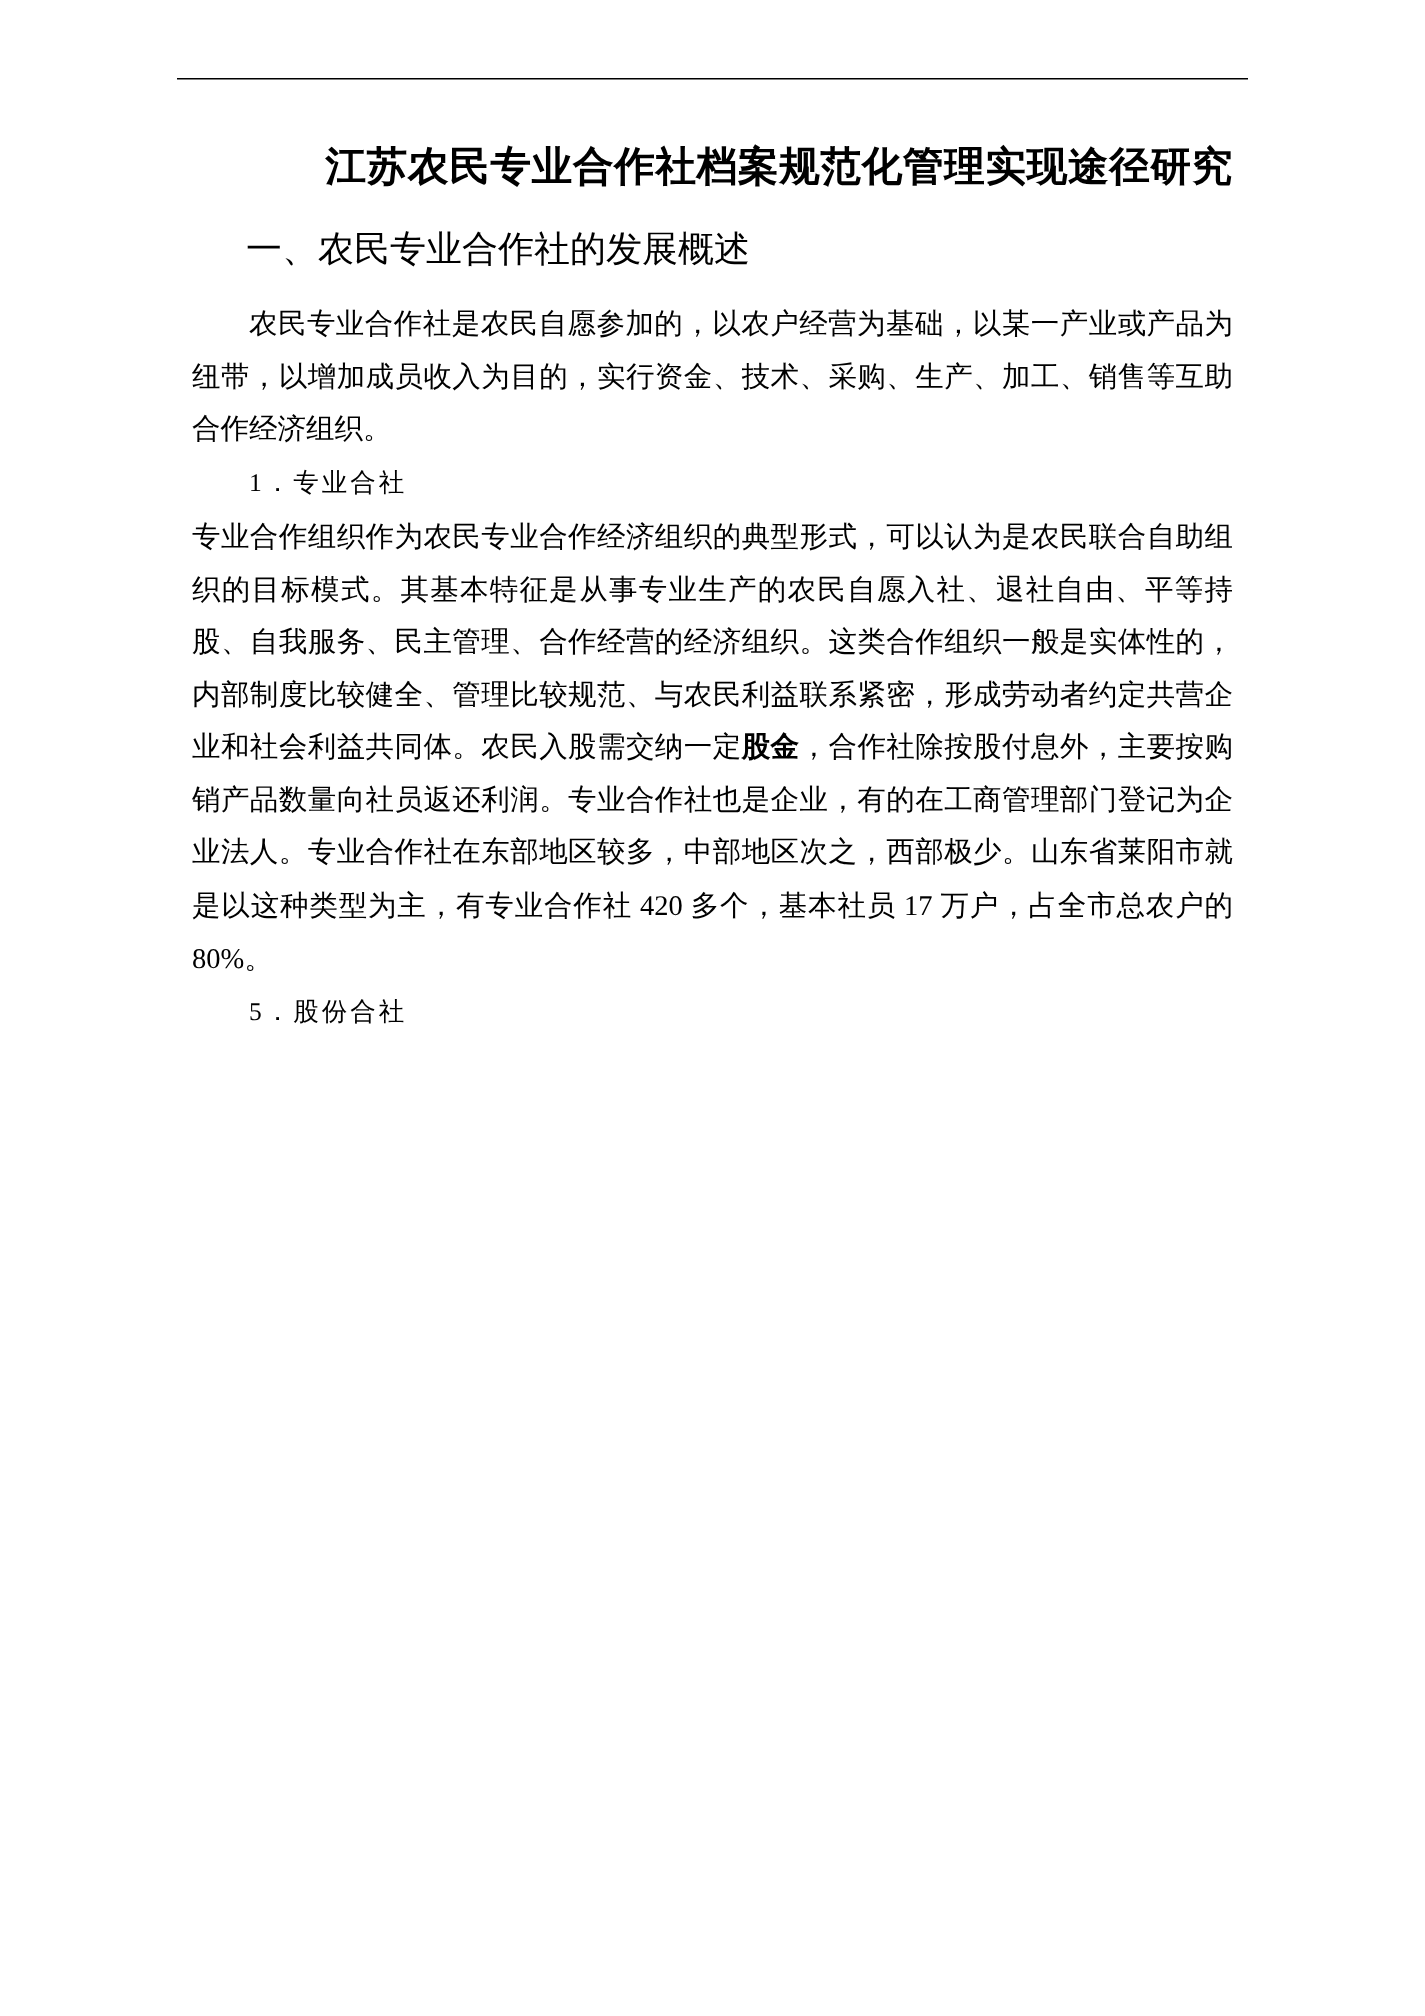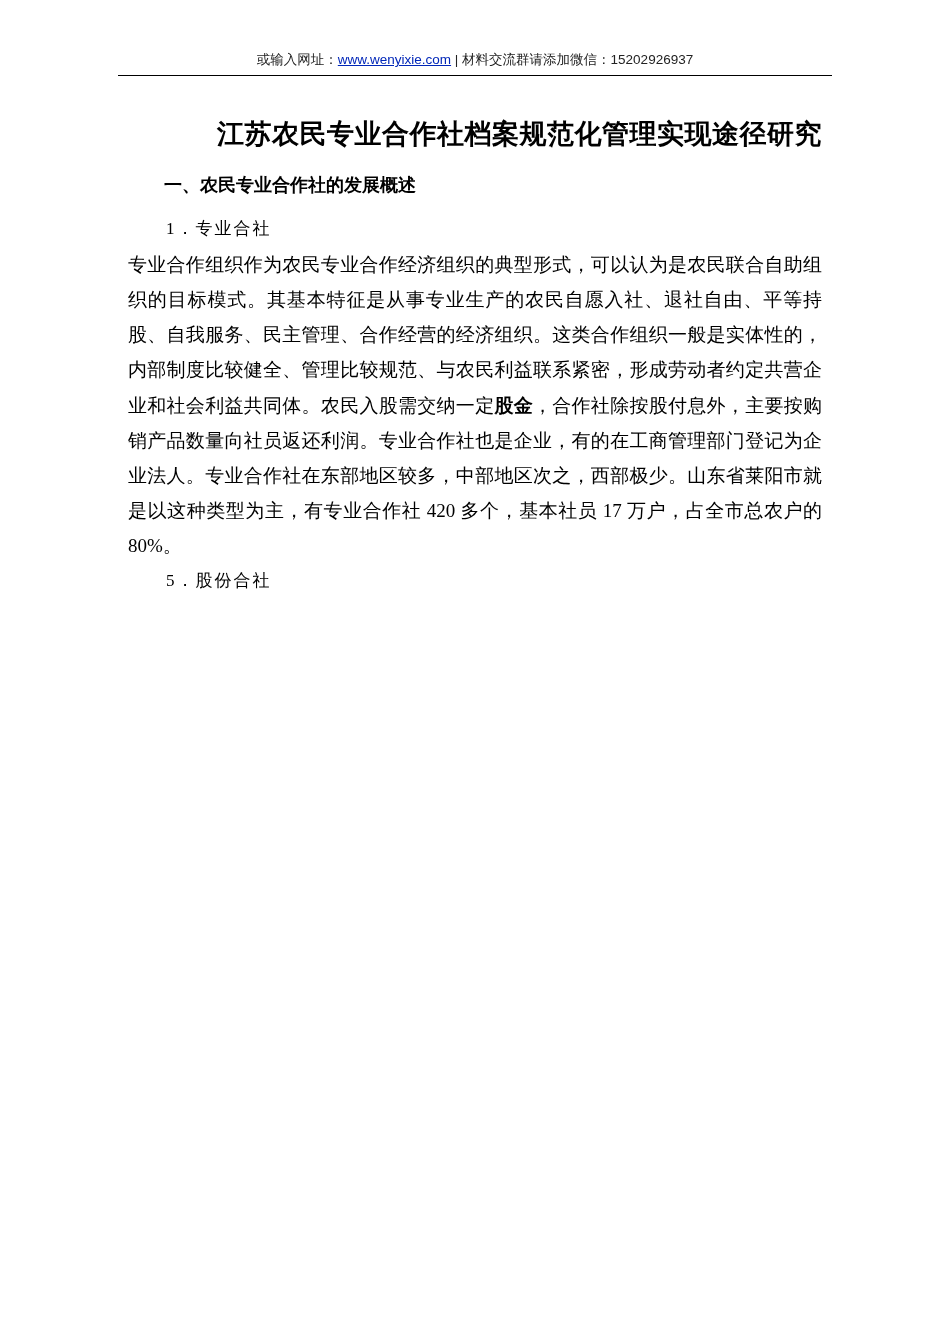--- a/index.html
+++ b/index.html
@@ -67,22 +67,22 @@
     font-family: "Liberation Sans", sans-serif;
     font-size: 27px;
     font-weight: bold;
     text-align: right;
     margin: 0 0 18px 0;
     letter-spacing: 0.5px;
     line-height: 1.4;
   }
   h2.section {
     font-family: "Liberation Sans", sans-serif;
-    font-size: 18px;
-    font-weight: bold;
+    font-size: 24px;
+    font-weight: normal;
     margin: 14px 0 14px 0;
     text-indent: 36px;
     line-height: 1.5;
   }
   p.para {
     font-size: 19px;
     line-height: 1.85;
     margin: 0 0 2px 0;
     text-indent: 38px;
     text-align: justify;
@@ -102,32 +102,30 @@
     font-family: "Liberation Sans", sans-serif;
     font-weight: bold;
   }
 </style>
 </head>
 <body>
 
 <div class="page">
 
   <div class="banner">
-    <div class="banner-line2">
-      <span>或输入网址：</span><a class="link" href="#">www.wenyixie.com</a><span> | 材料交流群请添加微信：15202926937</span>
-    </div>
   </div>
   <div class="banner-rule"></div>
 
   <div class="doc">
 
     <h1 class="title">江苏农民专业合作社档案规范化管理实现途径研究</h1>
 
     <h2 class="section">一、农民专业合作社的发展概述</h2>
 
+    <p class="para">农民专业合作社是农民自愿参加的，以农户经营为基础，以某一产业或产品为纽带，以增加成员收入为目的，实行资金、技术、采购、生产、加工、销售等互助合作经济组织。</p>
 
 
 
     <p class="subhead">1．专业合社</p>
 
     <p class="para noindent">
       <span>专业合作组织作为农民专业合作经济组织的典型形式，可以认为是农民联合自助组织的目标模式。其基本特征是从事专业生产的农民自愿入社、退社自由、平等持股、自我服务、民主管理、合作经营的经济组织。这类合作组织一般是实体性的，内部制度比较健全、管理比较规范、与农民利益联系紧密，形成劳动者约定共营企业和社会利益共同体。农民入股需交纳一定</span><span class="b">股金</span><span>，合作社除按股付息外，主要按购销产品数量向社员返还利润。专业合作社也是企业，有的在工商管理部门登记为企业法人。专业合作社在东部地区较多，中部地区次之，西部极少。山东省莱阳市就是以这种类型为主，有专业合作社 420 多个，基本社员 17 万户，占全市总农户的 80%。</span>
     </p>
 
     <p class="subhead">5．股份合社</p>

